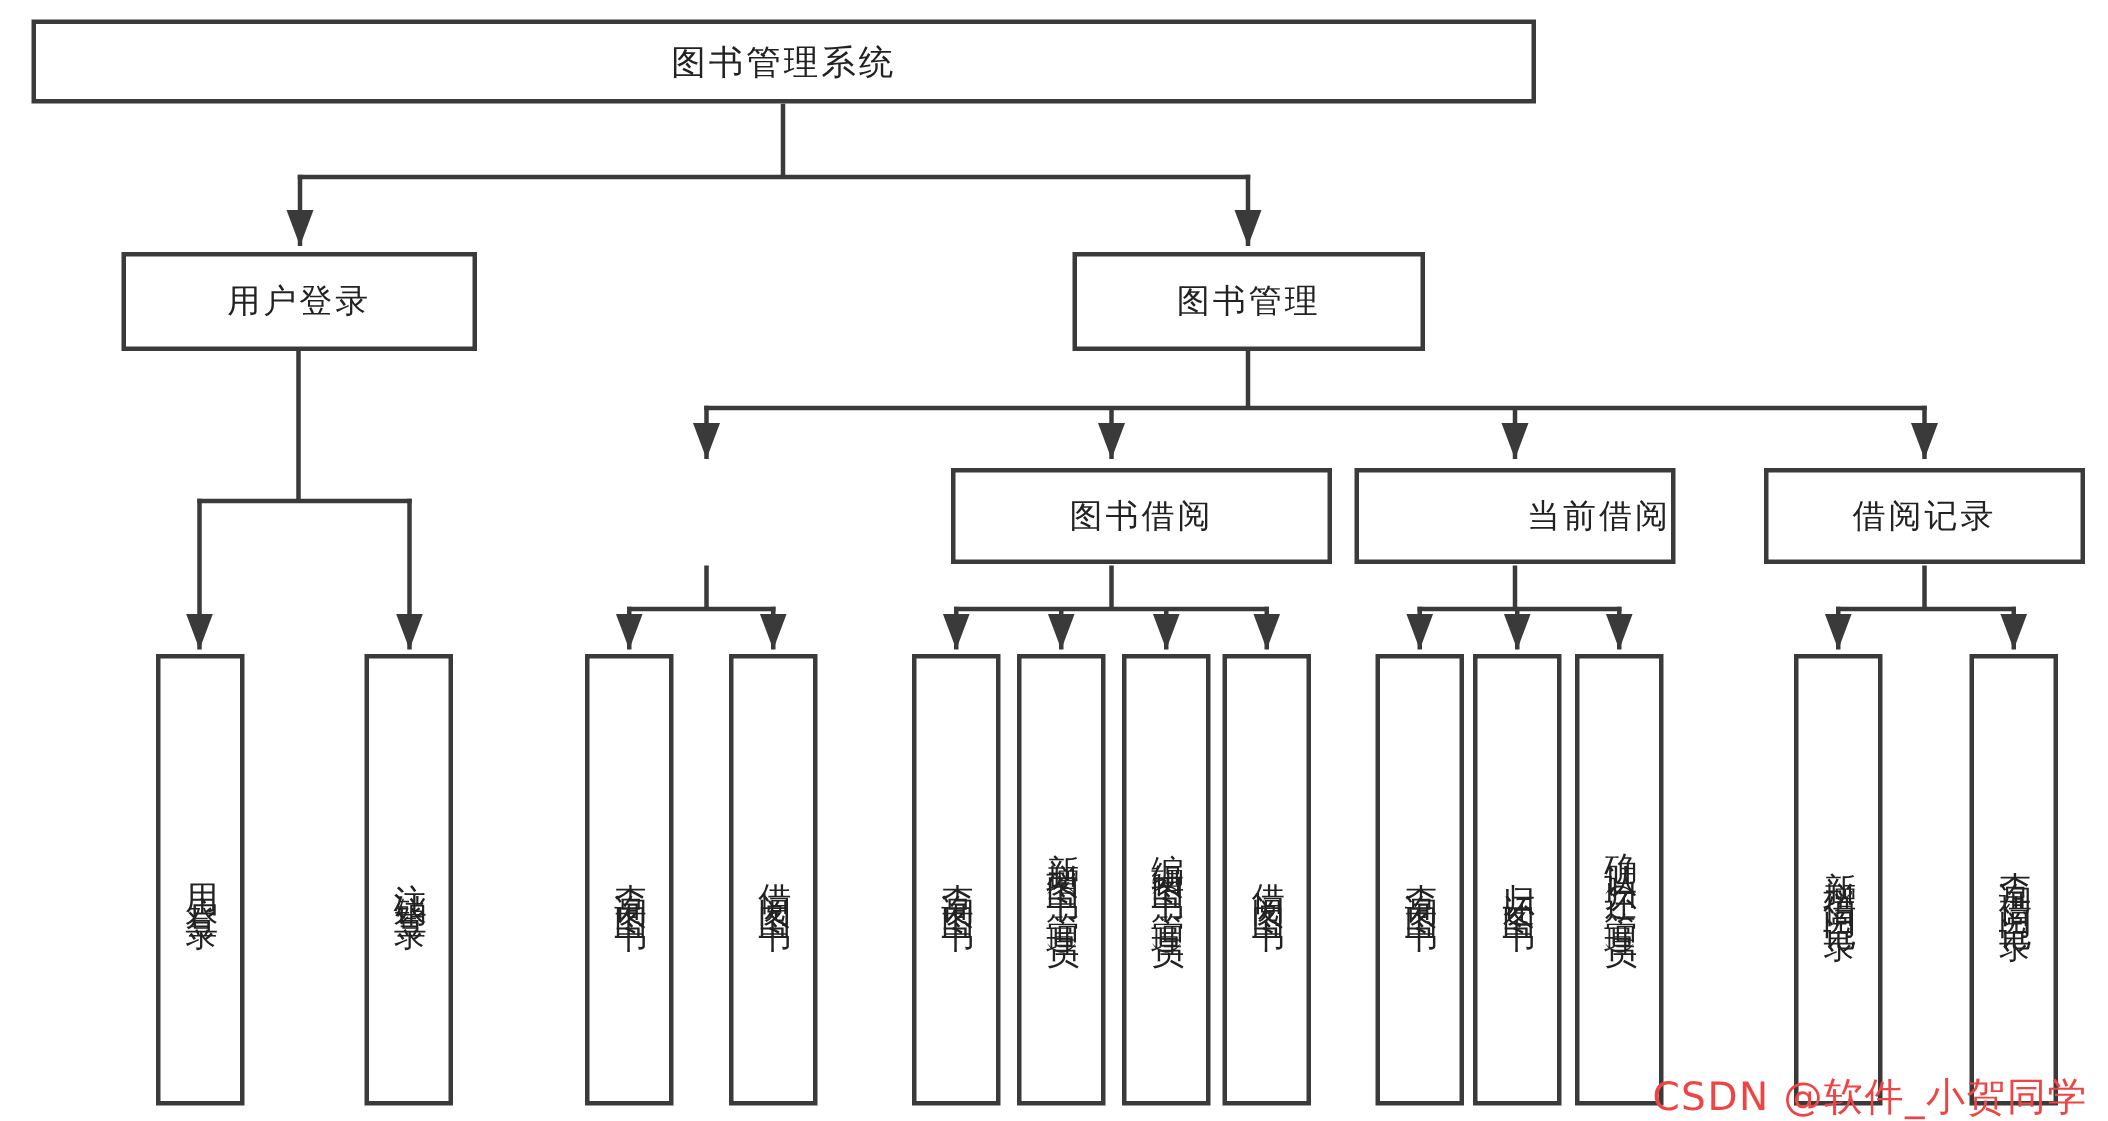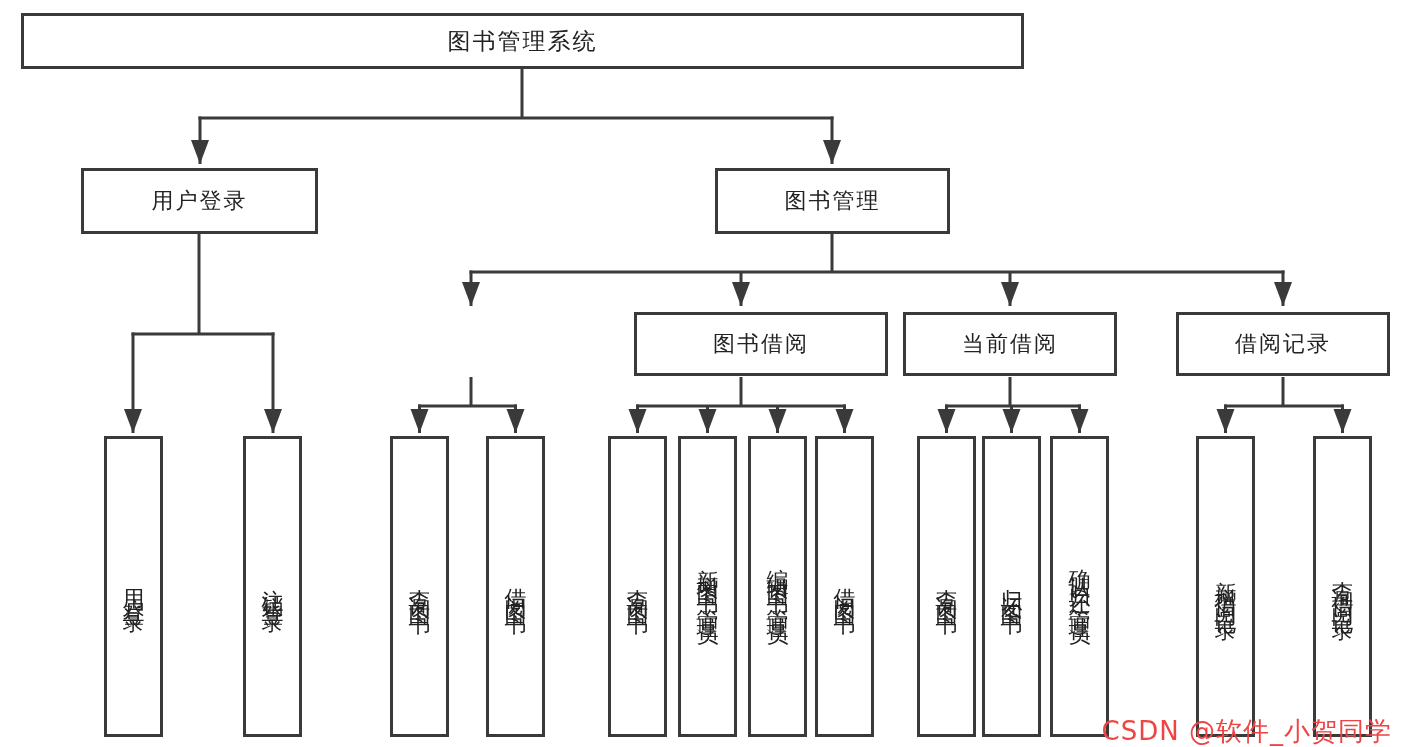--- a/index.html
+++ b/index.html
@@ -128,21 +128,21 @@
   <div class="box" style="left:81px; top:168px; width:237px; height:66px;">
     <span class="hlabel">用户登录</span>
   </div>
   <div class="box" style="left:715px; top:168px; width:235px; height:66px;">
     <span class="hlabel">图书管理</span>
   </div>
 
   <div class="box" style="left:634px; top:312px; width:254px; height:64px;">
     <span class="hlabel">图书借阅</span>
   </div>
-  <div class="box" style="left:903px; top:312px; width:214px; height:64px;">
+  <div class="box" style="left:903px; top:312px; width:214px; height:64px;justify-content:flex-end;">
     <span class="hlabel">当前借阅</span>
   </div>
   <div class="box" style="left:1176px; top:312px; width:214px; height:64px;">
     <span class="hlabel">借阅记录</span>
   </div>
 
   <div class="box vbox" style="left:104px;">
     <span class="vlabel">用户登录</span>
   </div>
   <div class="box vbox" style="left:243px;">

